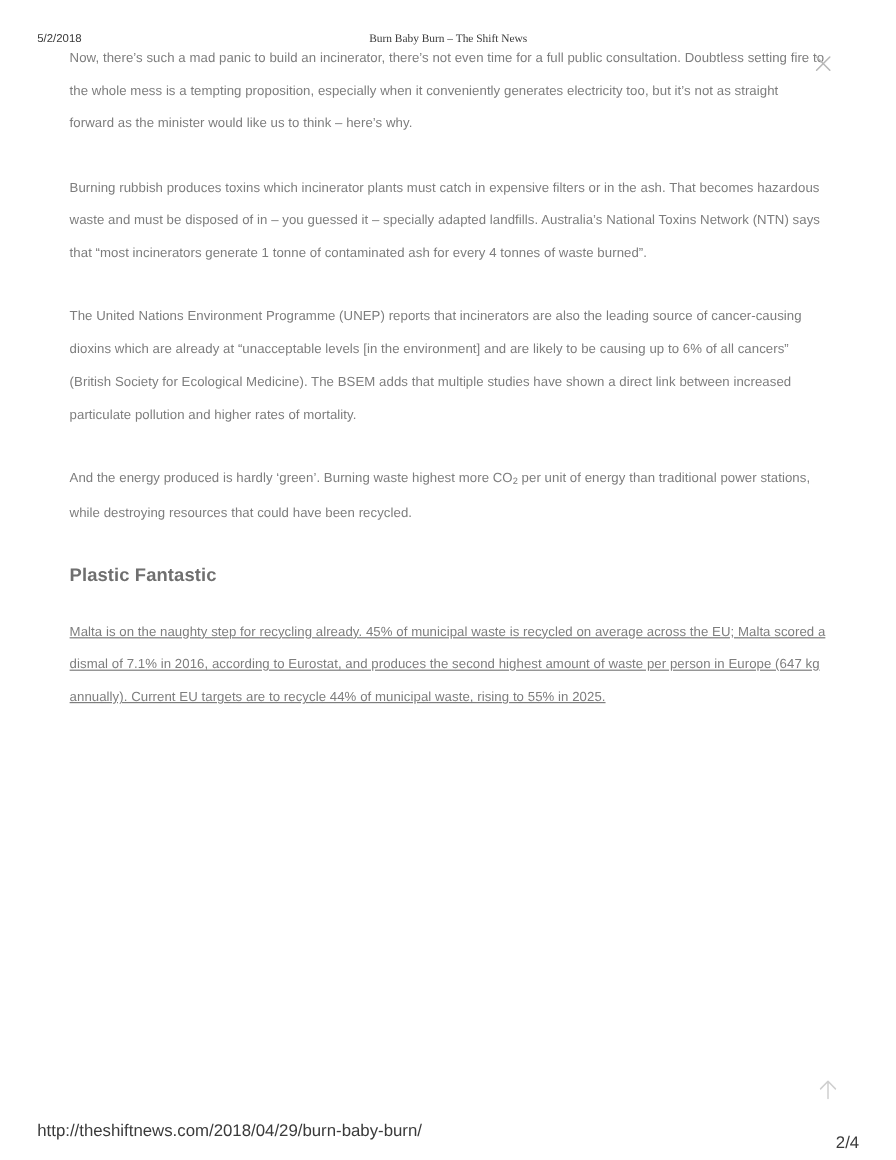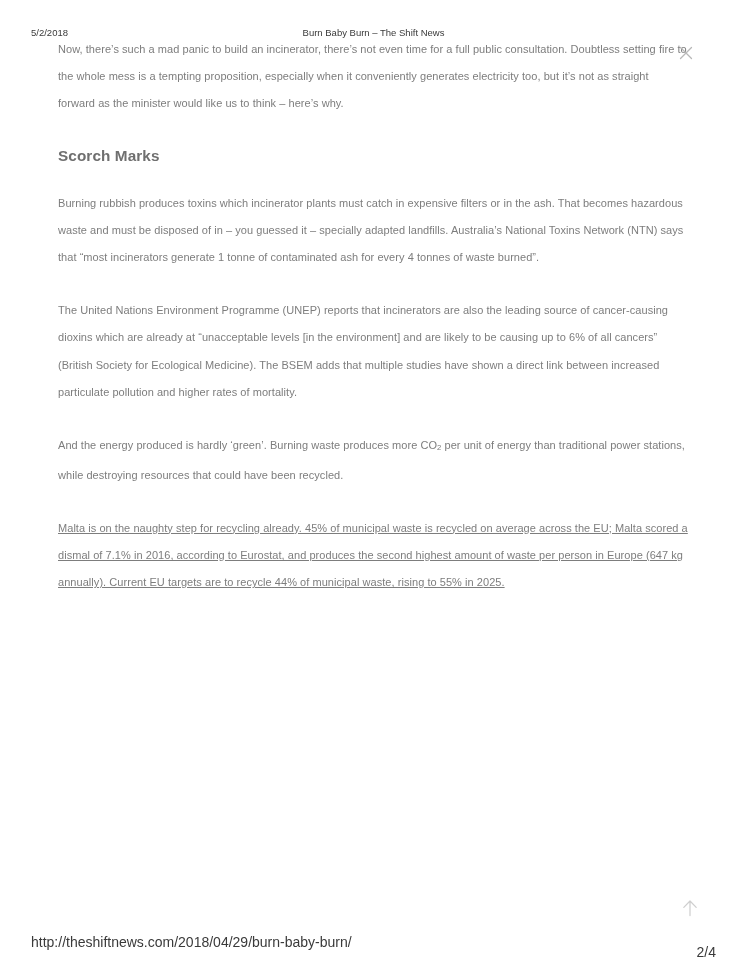--- a/index.html
+++ b/index.html
@@ -32,20 +32,21 @@
     top: 0;
     white-space: nowrap;
   }
   .print-header .ph-title {
     position: absolute;
     left: 0;
     top: 0;
     width: 747px;
     text-align: center;
     white-space: nowrap;
+    font-family: Liberation Serif, serif;
   }
 
   
   .article {
     position: absolute;
     top: 36px;
     left: 58px;
     width: 630px;
   }
   .para {
@@ -129,29 +130,29 @@
 
 <div class="print-header">
   <span class="ph-date">5/2/2018</span>
   <span class="ph-title">Burn Baby Burn – The Shift News</span>
 </div>
 
 <div class="article">
 
   <p class="para">Now, there’s such a mad panic to build an incinerator, there’s not even time for a full public consultation. Doubtless setting fire to the whole mess is a tempting proposition, especially when it conveniently generates electricity too, but it’s not as straight forward as the minister would like us to think – here’s why.</p>
 
-  <h3 class="heading">Scorch Marks</h3>
 
   <p class="para">Burning rubbish produces toxins which incinerator plants must catch in expensive filters or in the ash. That becomes hazardous waste and must be disposed of in – you guessed it – specially adapted landfills. Australia’s National Toxins Network (NTN) says that “most incinerators generate 1 tonne of contaminated ash for every 4 tonnes of waste burned”.</p>
 
 
   <p class="para">The United Nations Environment Programme (UNEP) reports that incinerators are also the leading source of cancer-causing dioxins which are already at “unacceptable levels [in the environment] and are likely to be causing up to 6% of all cancers” (British Society for Ecological Medicine). The BSEM adds that multiple studies have shown a direct link between increased particulate pollution and higher rates of mortality.</p>
 
-  <p class="para"><span>And the energy produced is hardly ‘green’. Burning waste produces more CO</span><sub>2</sub><span> per unit of energy than traditional power stations, while destroying resources that could have been recycled.</span></p>
+  <p class="para"><span>And the energy produced is hardly ‘green’. Burning waste highest more CO</span><sub>2</sub><span> per unit of energy than traditional power stations, while destroying resources that could have been recycled.</span></p>
 
+  <h3 class="heading sec2">Plastic Fantastic</h3>
 
   <p class="para tight">Malta is on the naughty step for recycling already. 45% of municipal waste is recycled on average across the EU; Malta scored a dismal of 7.1% in 2016, according to Eurostat, and produces the second highest amount of waste per person in Europe (647 kg annually). Current EU targets are to recycle 44% of municipal waste, rising to 55% in 2025.</p>
 
 </div>
 
 <div class="close-icon">
   <svg width="20" height="20" viewBox="0 0 20 20" aria-hidden="true">
     <path d="M4.5 4.5 L15.5 15.5 M15.5 4.5 L4.5 15.5" stroke="#b7b7b7" stroke-width="1.3" stroke-linecap="round" fill="none"></path>
   </svg>
 </div>

